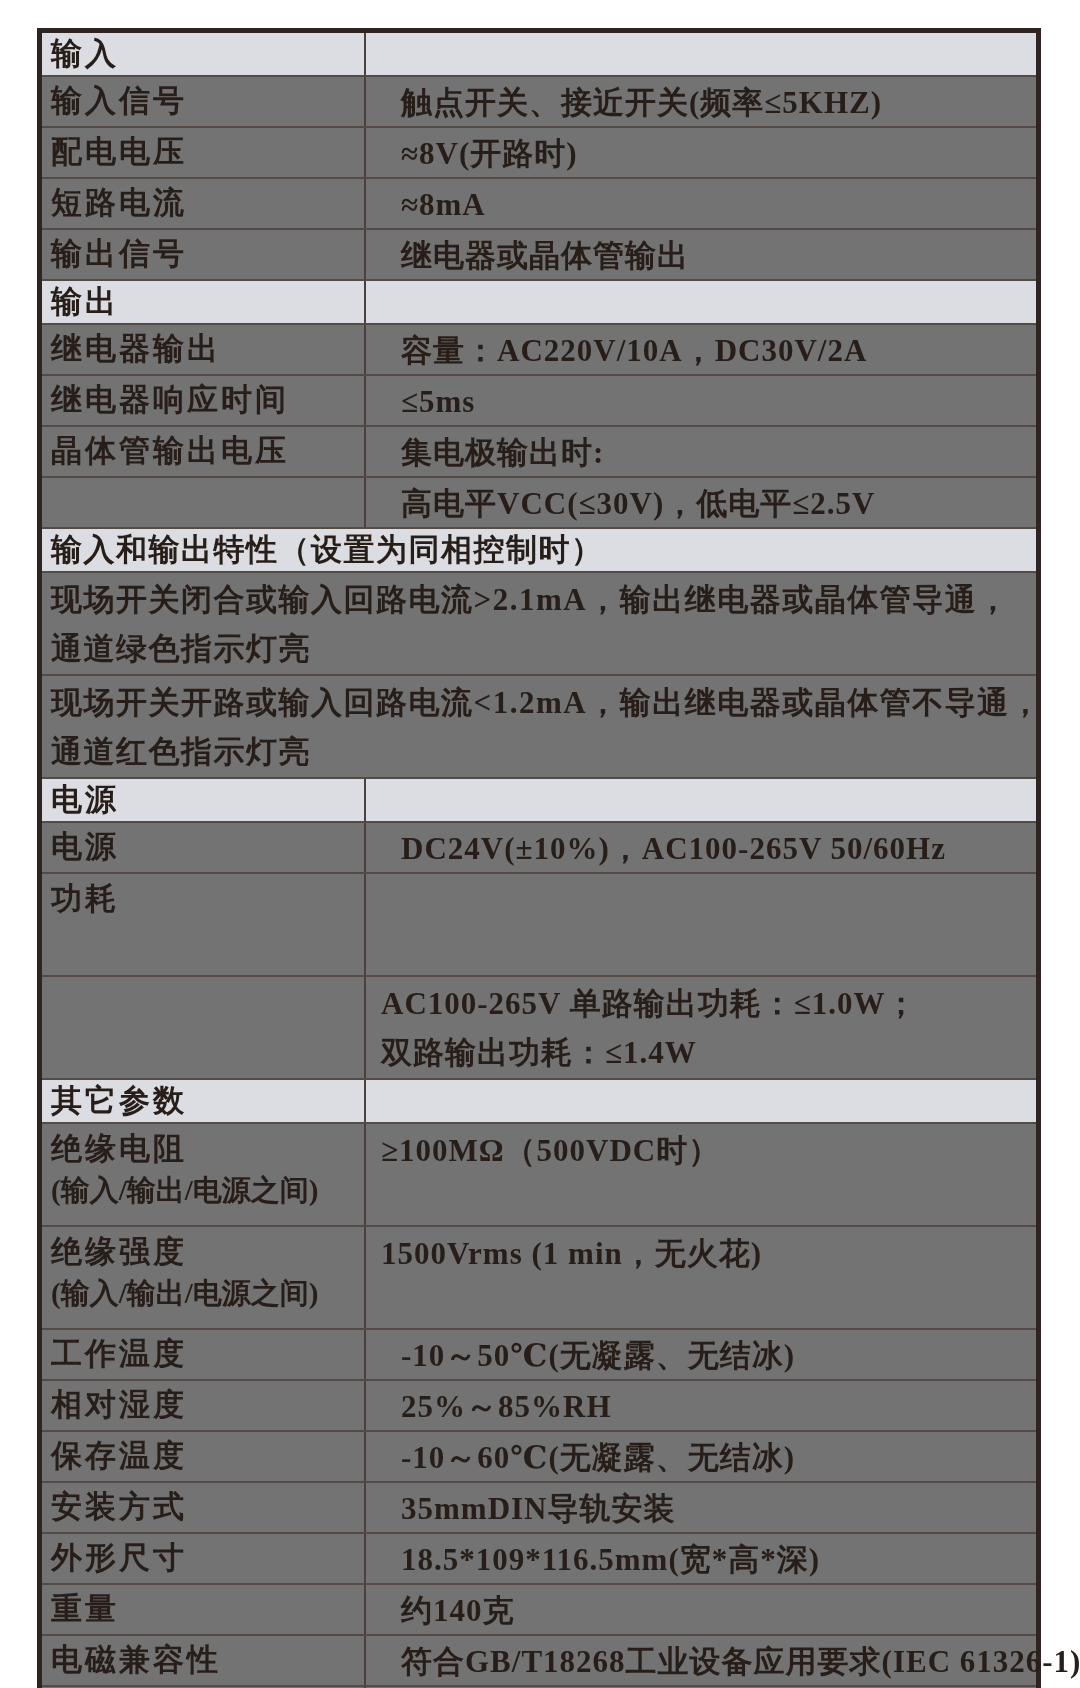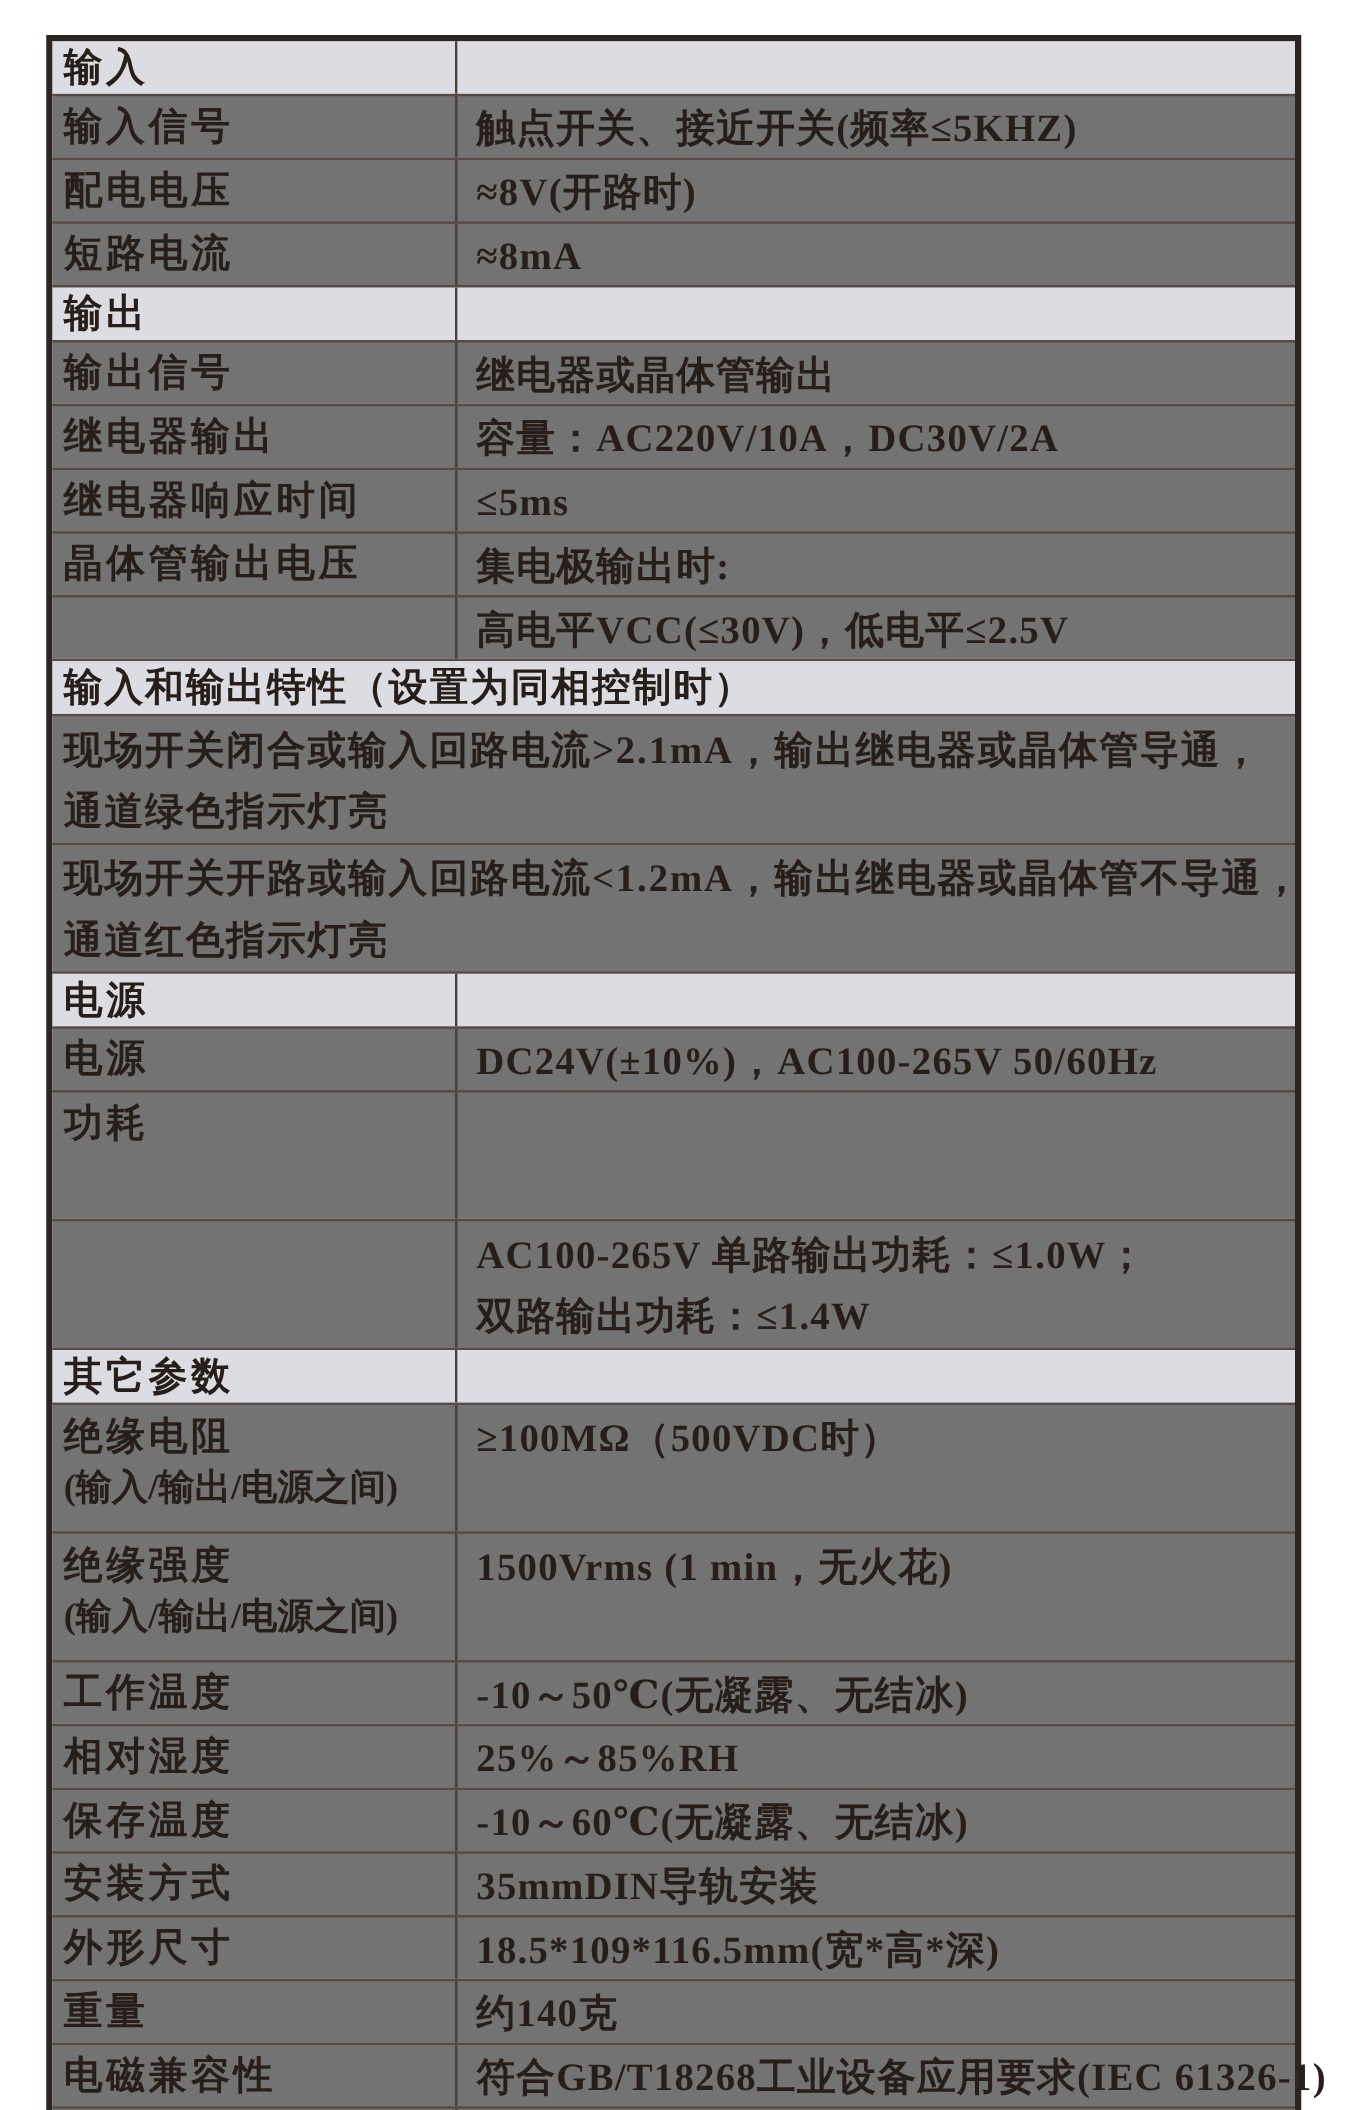--- a/index.html
+++ b/index.html
@@ -65,21 +65,21 @@
     flex: 1 1 auto;
     box-sizing: border-box;
     padding: 0 6px 0 9px;
     display: flex;
     flex-direction: column;
     justify-content: center;
     letter-spacing: 1.5px;
     white-space: nowrap;
   }
 
-  .row.single { min-height: 49px; }
+  .row.single { min-height: 49px; gap: 20px; }
   .row.section { min-height: 37px; }
   .row.section .cell-label,
   .row.section .cell-value,
   .row.section-full .cell-full {
     background: #dcdde2;
   }
   .row.section-full { min-height: 37px; }
 
   .row.dbl { min-height: 101px; }
   .row.dbl .cell-label { justify-content: flex-start; padding-top: 5px; }
@@ -124,31 +124,31 @@
         </div>
       </div>
       <div class="row single">
         <div class="cell-label">
           <div class="label-main">短路电流</div>
         </div>
         <div class="cell-value">
           <div class="vline">≈8mA</div>
         </div>
       </div>
+      <div class="row single">
+        <div class="cell-label">
+          <div class="label-main">输出信号</div>
+        </div>
+        <div class="cell-value">
+          <div class="vline">继电器或晶体管输出</div>
+        </div>
+      </div>
       <div class="row section">
         <div class="cell-label">输出</div>
         <div class="cell-value"></div>
-      </div>
-      <div class="row single">
-        <div class="cell-label">
-          <div class="label-main">输出信号</div>
-        </div>
-        <div class="cell-value">
-          <div class="vline">继电器或晶体管输出</div>
-        </div>
       </div>
       <div class="row single">
         <div class="cell-label">
           <div class="label-main">继电器输出</div>
         </div>
         <div class="cell-value">
           <div class="vline">容量：AC220V/10A，DC30V/2A</div>
         </div>
       </div>
       <div class="row single">

